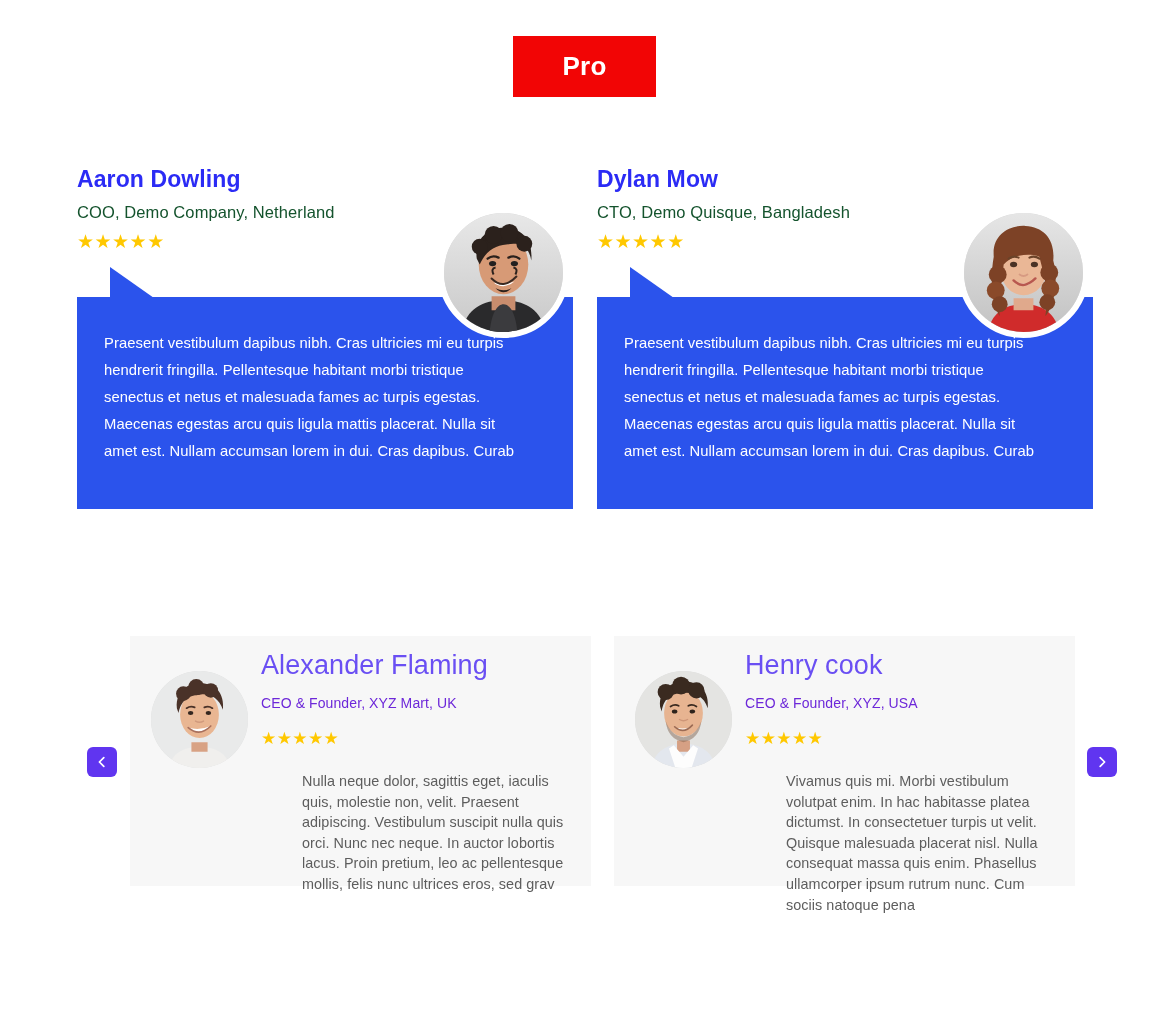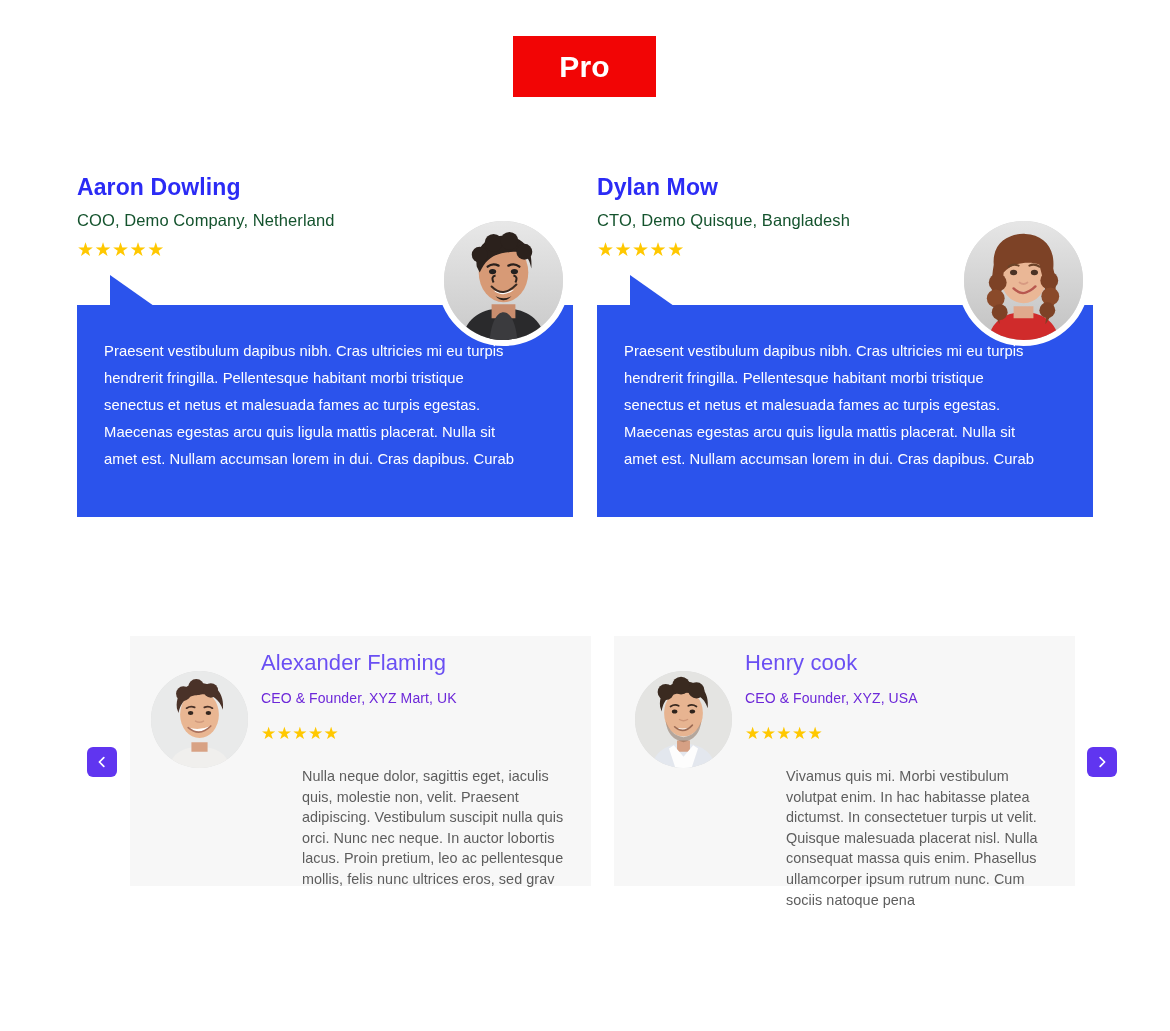--- a/index.html
+++ b/index.html
@@ -24,30 +24,30 @@
     position: absolute;
     left: 513px;
     top: 36px;
     width: 143px;
     height: 61px;
     background: #f20505;
     display: flex;
     align-items: center;
     justify-content: center;
     color: #ffffff;
-    font-size: 30px;
+    font-size: 26px;
     font-weight: bold;
     letter-spacing: 0.2px;
   }
 
   
   .bubble-row {
     position: absolute;
     left: 0;
-    top: 160px;
+    top: 152px;
     width: 940px;
     height: 380px;
   }
 
   .bubble-card {
     position: absolute;
     top: 0;
     width: 496px;
     height: 360px;
   }
@@ -159,21 +159,21 @@
   }
 
   .flat-content {
     position: absolute;
     left: 131px;
     top: 14px;
     width: 318px;
   }
 
   .flat-name {
-    font-size: 22px;
+    font-size: 27px;
     color: #6a4ff3;
     letter-spacing: 0.1px;
     margin-bottom: 14px;
     white-space: nowrap;
   }
 
   .flat-role {
     font-size: 14px;
     color: #6d28d9;
     letter-spacing: 0.1px;

